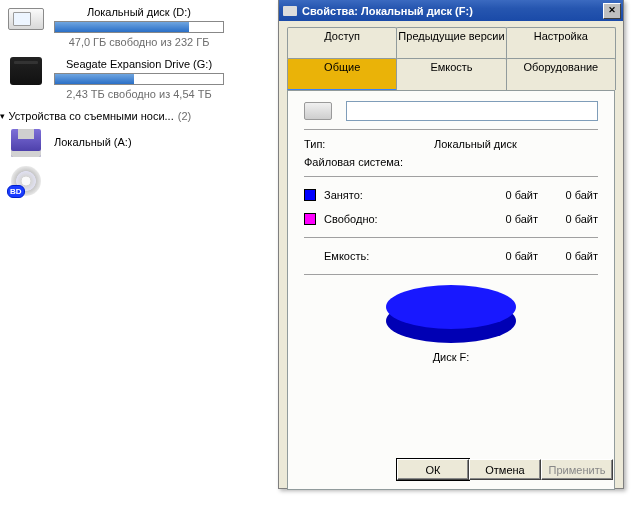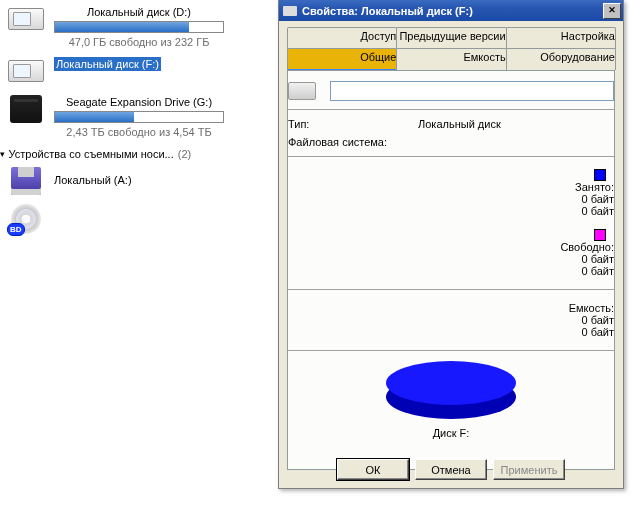--- a/index.html
+++ b/index.html
@@ -31,49 +31,49 @@
 
   
   .dialog { position:absolute; left:278px; top:0; width:346px; height:489px; background:#ece9d8; border:1px solid #7f7f7f; border-top:none; box-shadow:2px 2px 4px rgba(0,0,0,0.3); }
   .titlebar { height:21px; background:linear-gradient(to bottom,#3b6ac0,#2656b0 40%,#1a4aa8); display:flex; align-items:center; color:#fff; font-weight:bold; padding-left:4px; }
   .titlebar .ti { width:14px; height:10px; background:#dcdcdc; border-radius:1px; margin-right:5px; }
   .titlebar .title-text { flex:1; }
   .close-btn { width:18px; height:16px; background:#c0c0c0; border:1px solid #fff; border-right-color:#404040; border-bottom-color:#404040; color:#000; font-family:Marlett,Arial; font-size:9px; font-weight:bold; text-align:center; line-height:13px; margin-right:2px; cursor:default; }
 
   .tabs-area { padding:6px 8px 0 8px; }
   .tab-row { display:flex; }
-  .tab { flex:1; height:22px; line-height:17px; text-align:right; background:#ece9d8; border:1px solid #919b9c; border-bottom:none; margin-right:-1px; border-radius:2px 2px 0 0; cursor:default; position:relative; }
+  .tab { flex:1; height:32px; line-height:17px; text-align:center; background:#ece9d8; border:1px solid #919b9c; border-bottom:none; margin-right:-1px; border-radius:2px 2px 0 0; cursor:default; position:relative; }
   .tab-row.front .tab { z-index:2; }
   .tab.active { background:#eab308; border-bottom:1px solid #3b82f6; margin-bottom:-1px; z-index:3; }
   .tab-row.back { margin-bottom:-1px; }
-  .tab-panel { background:#fcfcfa; border:1px solid #919b9c; height:400px; padding:10px 0; position:relative; }
+  .tab-panel { background:#fcfcfa; border:1px solid #919b9c; height:400px; padding:10px 16px; position:relative; }
 
   .field-row { display:flex; align-items:center; margin-bottom:6px; }
   .small-drive { width:28px; height:18px; background:linear-gradient(to bottom,#f0f0f0,#cecece); border:1px solid #9a9a9a; border-radius:2px; margin-right:14px; }
   .name-input { flex:1; height:20px; border:1px solid #7f9db9; background:#fff; padding:0 3px; }
 
   .info-line { display:flex; margin-top:6px; }
   .info-label { width:130px; }
   .sep { border:0; border-top:1px solid #a0a0a0; margin:8px 0; }
 
-  .usage-row { display:flex; align-items:flex-end; margin:12px 0;flex-direction:column; }
+  .usage-row { display:flex; align-items:flex-end; margin:12px 0; }
   .swatch { width:12px; height:12px; border:1px solid #000; margin-right:8px; flex-shrink:0; }
   .sw-used { background:#0000ff; }
   .sw-free { background:#ff00ff; }
   .usage-row .ul { flex:1; }
   .usage-row .uv1 { width:60px; text-align:right; }
   .usage-row .uv2 { width:60px; text-align:right; }
 
   .pie-wrap { text-align:center; margin-top:10px; }
   .pie { width:130px; height:58px; margin:0 auto; position:relative; }
   .pie .side { position:absolute; left:0; top:14px; width:130px; height:44px; background:#0000b4; border-radius:65px/22px; }
   .pie .top  { position:absolute; left:0; top:0;  width:130px; height:44px; background:#1818ff; border-radius:65px/22px; }
   .pie-label { text-align:center; margin-top:8px; }
 
-  .btn-row { position:absolute; left:0; right:0; bottom:8px; display:flex; justify-content:center; gap:6px; padding:0 10px; }
+  .btn-row { position:absolute; left:0; right:0; bottom:8px; display:flex; justify-content:flex-end; padding:0 10px; }
   .winbtn { width:72px; height:21px; background:#ece9d8; border:1px solid #404040; border-top-color:#fff; border-left-color:#fff; box-shadow:inset -1px -1px 0 #888, inset 1px 1px 0 #ece9d8; cursor:default; font-size:11px; }
   .winbtn.default { outline:1px solid #000; }
   .winbtn:disabled { color:#888; }
 </style>
 </head>
 <body>
 
 <div class="explorer">
 
   <div class="item">
@@ -82,28 +82,20 @@
       </div>
     <div class="txt">
       <span>Локальный диск (D:)</span>
       <div class="capacity-bar">
           <div class="capacity-fill" style="width:80%"></div>
         </div>
       <span class="sub">47,0 ГБ свободно из 232 ГБ</span>
     </div>
   </div>
 
-  <div class="item selected">
-    <div class="icon-box">
-        <div class="hdd-icon"></div>
-      </div>
-    <div class="txt">
-      <span class="label">Локальный диск (F:)</span>
-    </div>
-  </div>
 
   <div class="item">
     <div class="icon-box">
         <div class="ext-icon"></div>
       </div>
     <div class="txt">
       <span>Seagate Expansion Drive (G:)</span>
       <div class="capacity-bar">
           <div class="capacity-fill" style="width:47%"></div>
         </div>

